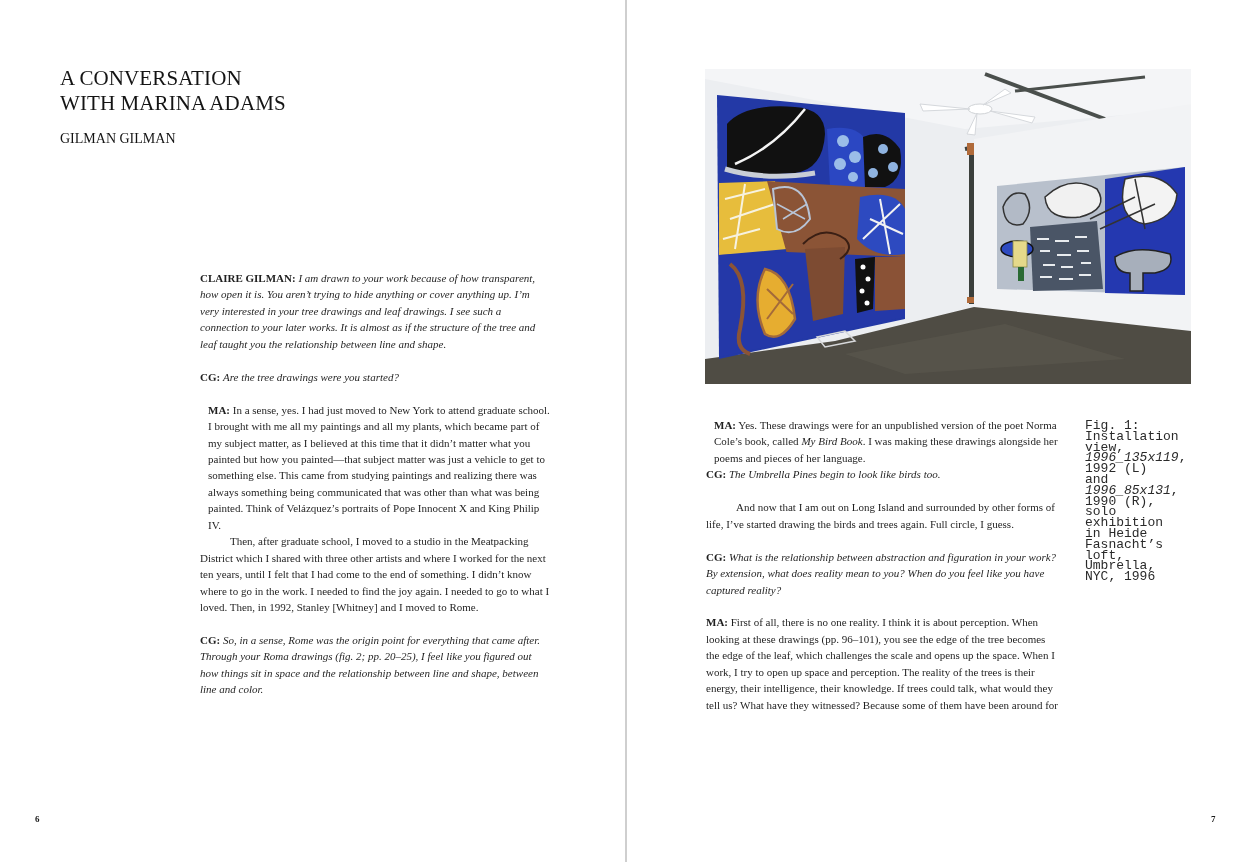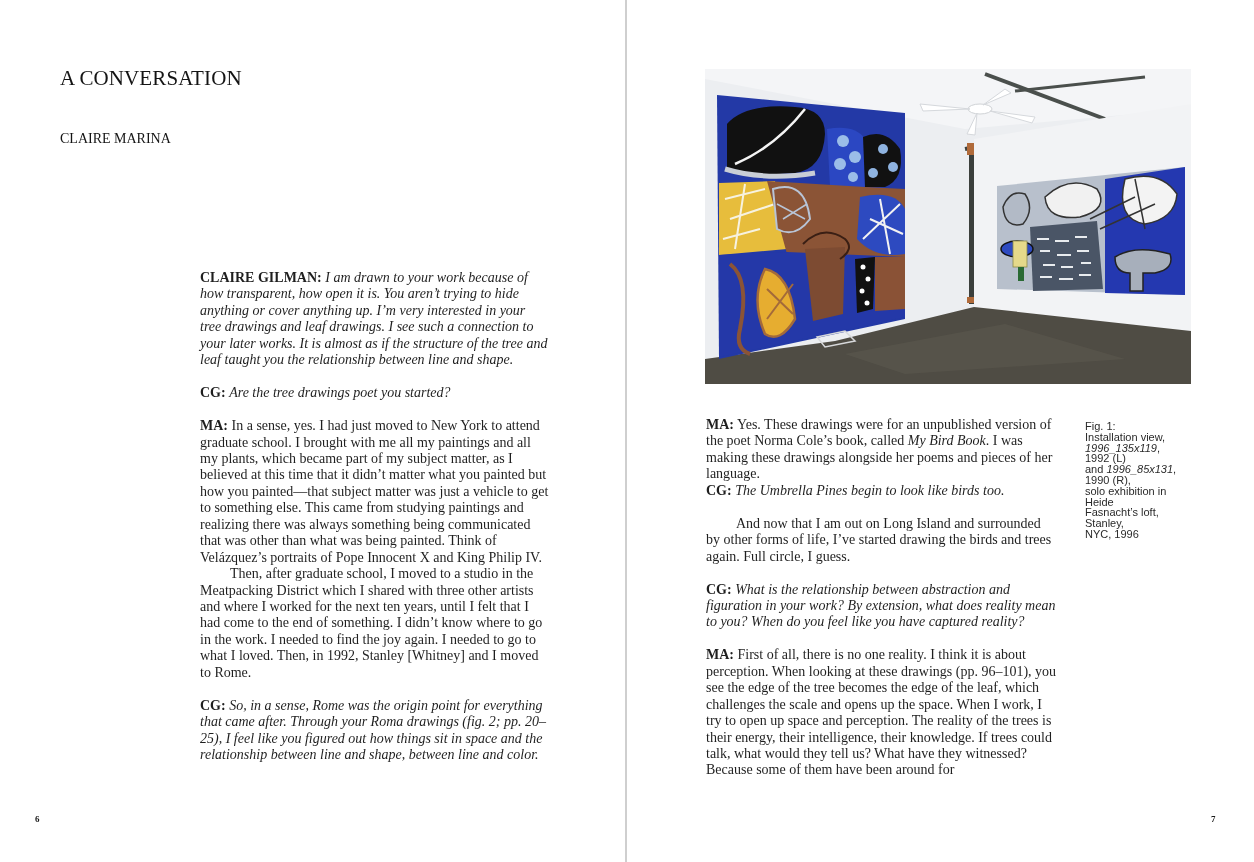--- a/index.html
+++ b/index.html
@@ -17,64 +17,65 @@
       line-height: 25px; letter-spacing: 0.1px; color: #141414;
     }
     .title span { display: block; }
     .author {
       position: absolute; left: 60px; top: 130px;
       font-family: "Liberation Serif", serif; font-size: 14px; line-height: 18px; color: #141414;
     }
 
     .column {
       position: absolute;
-      font-family: "Liberation Serif", serif; font-size: 14px; line-height: 16.45px; color: #1f1f1f;
+      font-family: "Liberation Serif", serif; font-size: 11px; line-height: 16.45px; color: #1f1f1f;
     }
     .col-left { left: 200px; top: 270px; width: 350px; }
     .col-right { left: 706px; top: 417px; width: 352px; }
 
     .para { margin-bottom: 16.45px; }
-    .para.tight { margin-bottom: 0; }
+    .para.tight { margin-bottom: 0; margin-left: 8px; }
     .indent { text-indent: 30px; }
     .speaker { font-weight: bold; font-style: normal; }
     .q { font-style: italic; }
     .em { font-style: italic; }
 
     .photo {
       position: absolute; left: 705px; top: 69px; width: 486px; height: 315px;
       background: #eef0f2; overflow: hidden;
     }
 
     .caption {
       position: absolute; left: 1085px; top: 421px; width: 100px;
-      font-family: Liberation Sans, sans-serif; font-size: 11px; line-height: 10.8px; color: #2a2a2a;
+      font-family: Liberation Mono, monospace; font-size: 13px; line-height: 10.8px; color: #2a2a2a;
     }
     .caption .ital { font-style: italic; }
 
     .folio { position: absolute; top: 814px; font-family: "Liberation Serif", serif; font-size: 9px; font-weight: bold; color: #1a1a1a; }
     .folio-left { left: 35px; }
     .folio-right { left: 1211px; }
   </style>
 </head>
 <body>
 
 <div class="page page-left">
   <h1 class="title">
     <span>A CONVERSATION</span>
+    <span>WITH MARINA ADAMS</span>
   </h1>
-  <div class="author">CLAIRE MARINA</div>
+  <div class="author">GILMAN GILMAN</div>
 
   <div class="column col-left">
     <p class="para">
       <span class="speaker">CLAIRE GILMAN:</span>
       <span class="q">I am drawn to your work because of how transparent, how open it is. You aren’t trying to hide anything or cover anything up. I’m very interested in your tree drawings and leaf drawings. I see such a connection to your later works. It is almost as if the structure of the tree and leaf taught you the relationship between line and shape.</span>
     </p>
     <p class="para">
       <span class="speaker">CG:</span>
-      <span class="q">Are the tree drawings poet you started?</span>
+      <span class="q">Are the tree drawings were you started?</span>
     </p>
     <p class="para tight">
       <span class="speaker">MA:</span>
       <span>In a sense, yes. I had just moved to New York to attend graduate school. I brought with me all my paintings and all my plants, which became part of my subject matter, as I believed at this time that it didn’t matter what you painted but how you painted—that subject matter was just a vehicle to get to something else. This came from studying paintings and realizing there was always something being communicated that was other than what was being painted. Think of Velázquez’s portraits of Pope Innocent X and King Philip IV.</span>
     </p>
     <p class="para indent">
       <span>Then, after graduate school, I moved to a studio in the Meatpacking District which I shared with three other artists and where I worked for the next ten years, until I felt that I had come to the end of something. I didn’t know where to go in the work. I needed to find the joy again. I needed to go to what I loved. Then, in 1992, Stanley [Whitney] and I moved to Rome.</span>
     </p>
     <p class="para">
       <span class="speaker">CG:</span>
@@ -202,17 +203,17 @@
     <span>First of all, there is no one reality. I think it is about perception. When looking at these drawings (pp. 96–101), you see the edge of the tree becomes the edge of the leaf, which challenges the scale and opens up the space. When I work, I try to open up space and perception. The reality of the trees is their energy, their intelligence, their knowledge. If trees could talk, what would they tell us? What have they witnessed? Because some of them have been around for</span>
   </p>
 </div>
 
 <div class="caption">
   <div>Fig. 1:</div>
   <div>Installation view,</div>
   <div><span class="ital">1996_135x119</span><span>, 1992 (L)</span></div>
   <div><span>and </span><span class="ital">1996_85x131</span><span>, 1990 (R),</span></div>
   <div>solo exhibition in Heide</div>
-  <div>Fasnacht’s loft, Stanley,</div>
+  <div>Fasnacht’s loft, Umbrella,</div>
   <div>NYC, 1996</div>
 </div>
 
 <div class="folio folio-right">7</div>
 
 </body></html>

